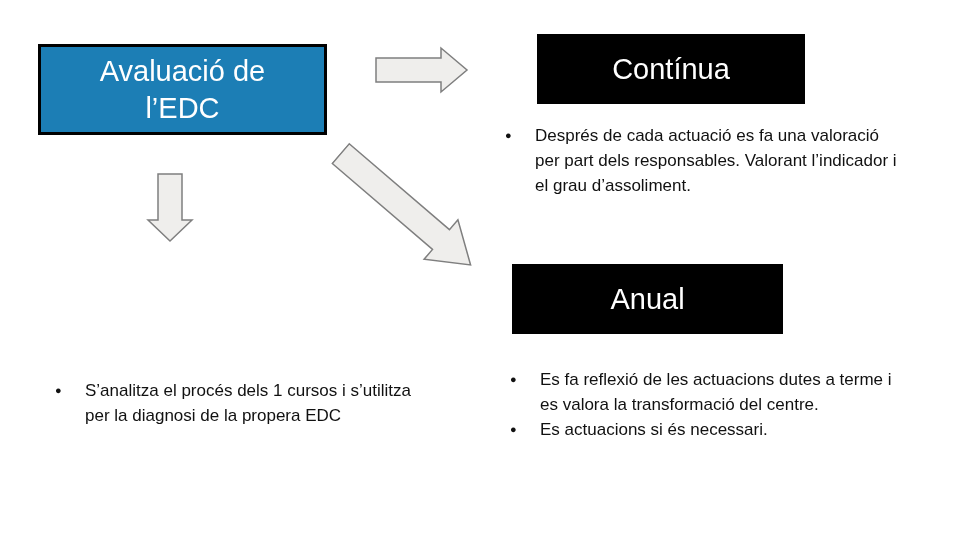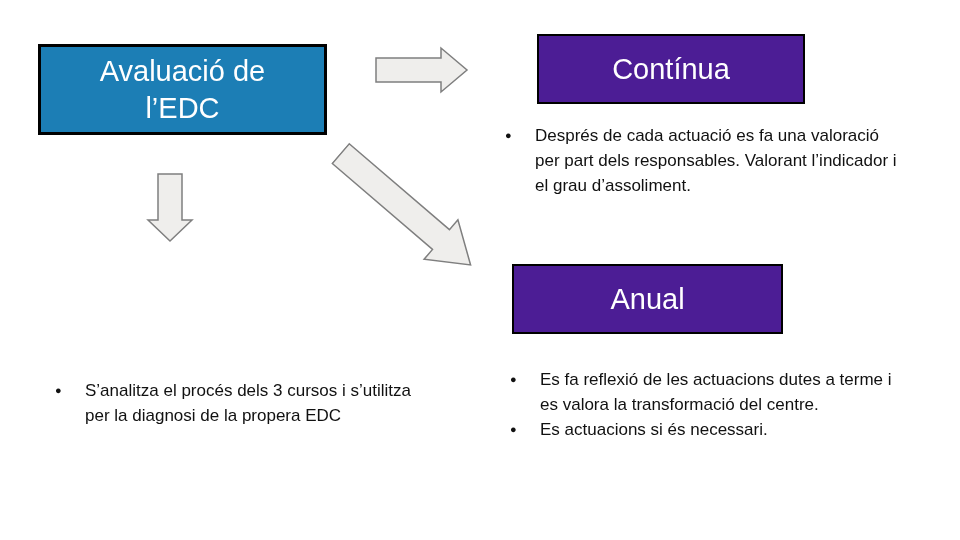--- a/index.html
+++ b/index.html
@@ -15,21 +15,21 @@
     position: absolute;
     border: 2px solid #000000;
     display: flex;
     align-items: center;
     justify-content: center;
     text-align: center;
     color: #ffffff;
     box-sizing: border-box;
   }
   .box-dark  { background: #1c7eb5; }
-  .box-light { background: #4c1d95; }
+  .box-light { background: #000000; }
   .box-label {
     font-size: 29px;
     line-height: 37px;
     white-space: pre-line;
   }
   #box-avaluacio { left: 38px;  top: 44px;  width: 289px; height: 91px; border-width: 3px; }
   #box-continua  { left: 537px; top: 34px;  width: 268px; height: 70px; }
   #box-revisio   { left: 33px;  top: 268px; width: 270px; height: 73px; }
   #box-anual     { left: 512px; top: 264px; width: 271px; height: 70px; }
 
@@ -88,21 +88,21 @@
       <span class="bullet-text">Després de cada actuació es fa una valoració
 per part dels responsables. Valorant l’indicador i
 el grau d’assoliment.</span>
     </div>
   </div>
 
 
   <div class="notes" id="notes-revisio">
     <div class="bullet-row">
       <span class="dot">●</span>
-      <span class="bullet-text">S’analitza el procés dels 3 cursos i s’utilitza
+      <span class="bullet-text">S’analitza el procés dels 1 cursos i s’utilitza
 per la diagnosi de la propera EDC</span>
     </div>
   </div>
 
   <div class="box box-light" id="box-anual">
     <span class="box-label">Anual</span>
   </div>
 
   <div class="notes" id="notes-anual">
     <div class="bullet-row">

